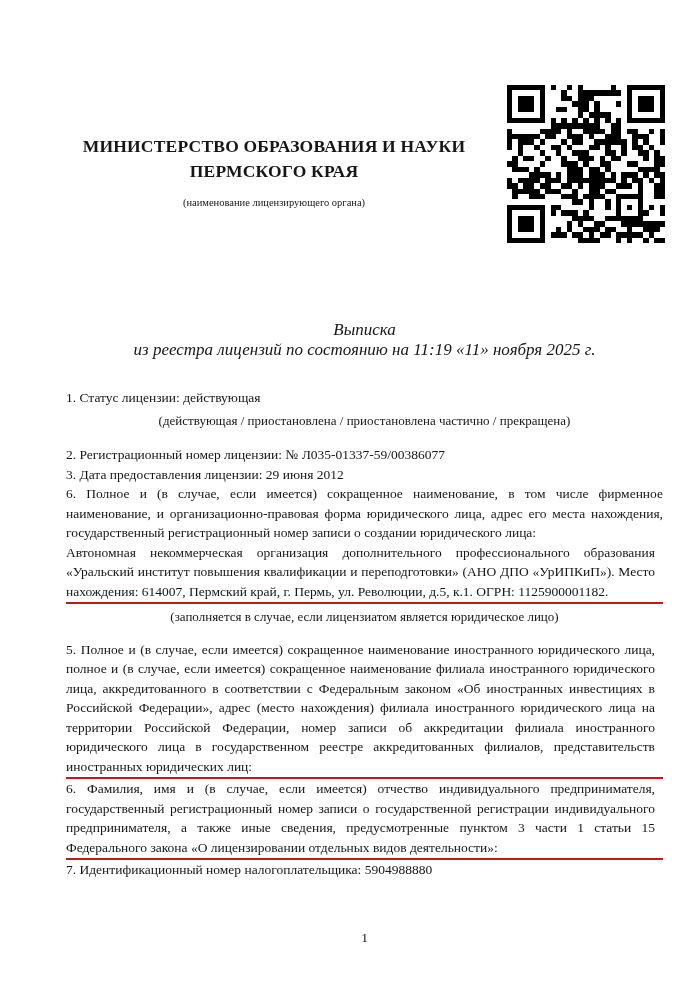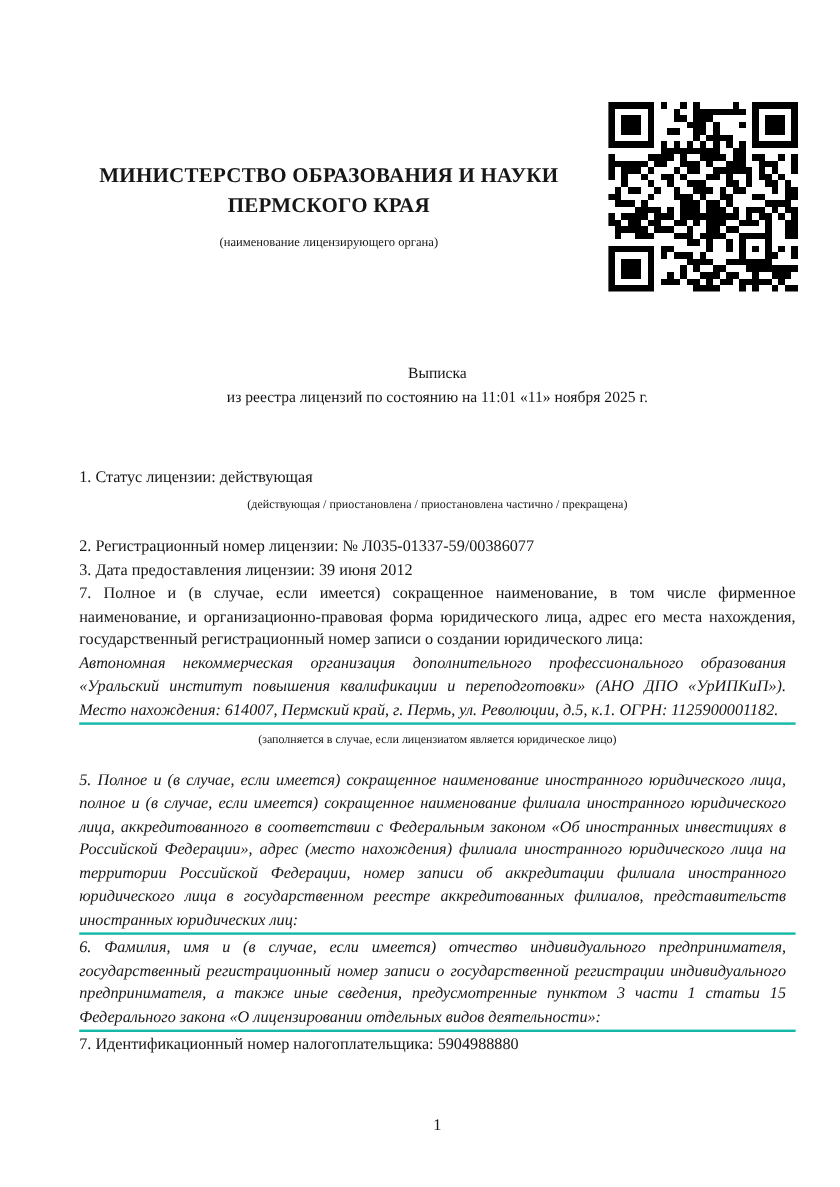--- a/index.html
+++ b/index.html
@@ -2,27 +2,27 @@
 <html><head>
 <meta charset="utf-8">
 <style>
   html,body{margin:0;padding:0;background:#ffffff;}
   .page{position:relative;width:700px;height:989px;background:#ffffff;
         font-family:"Liberation Serif", serif;color:#161616;overflow:hidden;}
   .header{position:absolute;left:64px;top:134px;width:420px;text-align:center;}
   .ministry{font-weight:700;font-size:17.5px;line-height:25px;letter-spacing:.2px;text-align:center;}
   .org-caption{font-size:10.5px;margin-top:13px;}
   .qr{position:absolute;left:507px;top:85px;width:158px;height:158px;shape-rendering:crispEdges;}
-  .title{position:absolute;left:66px;top:301px;width:597px;text-align:center;
-         font-size:13px;line-height:19.5px;}
+  .title{position:absolute;left:66px;top:320px;width:597px;text-align:center;
+         font-size:17px;line-height:19.5px;font-style:italic;}
   .body{position:absolute;left:66px;top:388px;width:597px;font-size:13.5px;line-height:19.5px;}
   .body p{margin:0;}
   .just{text-align:justify;}
-  .ul{border-bottom:2px solid #14b8a6;padding-bottom:1px;margin-right:-8px;padding-right:8px;font-style:italic;}
-  .cap{font-size:10px;text-align:center;margin:3px 0 14px;}
+  .ul{border-bottom:2px solid #b91c1c;padding-bottom:1px;margin-right:-8px;padding-right:8px;}
+  .cap{font-size:13px;text-align:center;margin:3px 0 14px;}
   .cap-1{margin:3px 0 15px;}
   .cap-4{margin:3px 0 13px;}
   .cap-5{margin:3px 0 17px;}
   .cap-6{margin:3px 0 22px;}
   .mb15{margin-bottom:15px;}
   .mb9{margin-bottom:9px;}
   .pageno{position:absolute;left:66px;top:930px;width:597px;text-align:center;font-size:13.5px;}
 </style>
 </head>
 <body>
@@ -473,34 +473,34 @@
       <rect x="16" y="28" width="1" height="1" fill="#000000"></rect>
       <rect x="20" y="28" width="1" height="1" fill="#000000"></rect>
       <rect x="22" y="28" width="1" height="1" fill="#000000"></rect>
       <rect x="25" y="28" width="1" height="1" fill="#000000"></rect>
       <rect x="27" y="28" width="1" height="1" fill="#000000"></rect>
       <rect x="28" y="28" width="1" height="1" fill="#000000"></rect>
     </svg>
 
   <div class="title">
     <div>Выписка</div>
-    <div>из реестра лицензий по состоянию на 11:01 «11» ноября 2025 г.</div>
+    <div>из реестра лицензий по состоянию на 11:19 «11» ноября 2025 г.</div>
   </div>
 
   <div class="body">
 
     <p>1. Статус лицензии: действующая</p>
     <div class="cap cap-1">(действующая / приостановлена / приостановлена частично / прекращена)</div>
 
     <p class="mb15">2. Регистрационный номер лицензии: № Л035-01337-59/00386077</p>
 
-    <p class="mb9">3. Дата предоставления лицензии: 39 июня 2012</p>
+    <p class="mb9">3. Дата предоставления лицензии: 29 июня 2012</p>
 
     <div>
-      <p class="just">7. Полное и (в случае, если имеется) сокращенное наименование, в том числе фирменное наименование, и организационно-правовая форма юридического лица, адрес его места нахождения, государственный регистрационный номер записи о создании юридического лица:</p>
+      <p class="just">6. Полное и (в случае, если имеется) сокращенное наименование, в том числе фирменное наименование, и организационно-правовая форма юридического лица, адрес его места нахождения, государственный регистрационный номер записи о создании юридического лица:</p>
       <p class="just ul">Автономная некоммерческая организация дополнительного профессионального образования «Уральский институт повышения квалификации и переподготовки» (АНО ДПО «УрИПКиП»). Место нахождения: 614007, Пермский край, г. Пермь, ул. Революции, д.5, к.1. ОГРН: 1125900001182.</p>
       <div class="cap cap-4">(заполняется в случае, если лицензиатом является юридическое лицо)</div>
     </div>
 
     <div>
       <p class="just ul">5. Полное и (в случае, если имеется) сокращенное наименование иностранного юридического лица, полное и (в случае, если имеется) сокращенное наименование филиала иностранного юридического лица, аккредитованного в соответствии с Федеральным законом «Об иностранных инвестициях в Российской Федерации», адрес (место нахождения) филиала иностранного юридического лица на территории Российской Федерации, номер записи об аккредитации филиала иностранного юридического лица в государственном реестре аккредитованных филиалов, представительств иностранных юридических лиц:</p>
     </div>
 
     <div>
       <p class="just ul">6. Фамилия, имя и (в случае, если имеется) отчество индивидуального предпринимателя, государственный регистрационный номер записи о государственной регистрации индивидуального предпринимателя, а также иные сведения, предусмотренные пунктом 3 части 1 статьи 15 Федерального закона «О лицензировании отдельных видов деятельности»:</p>

